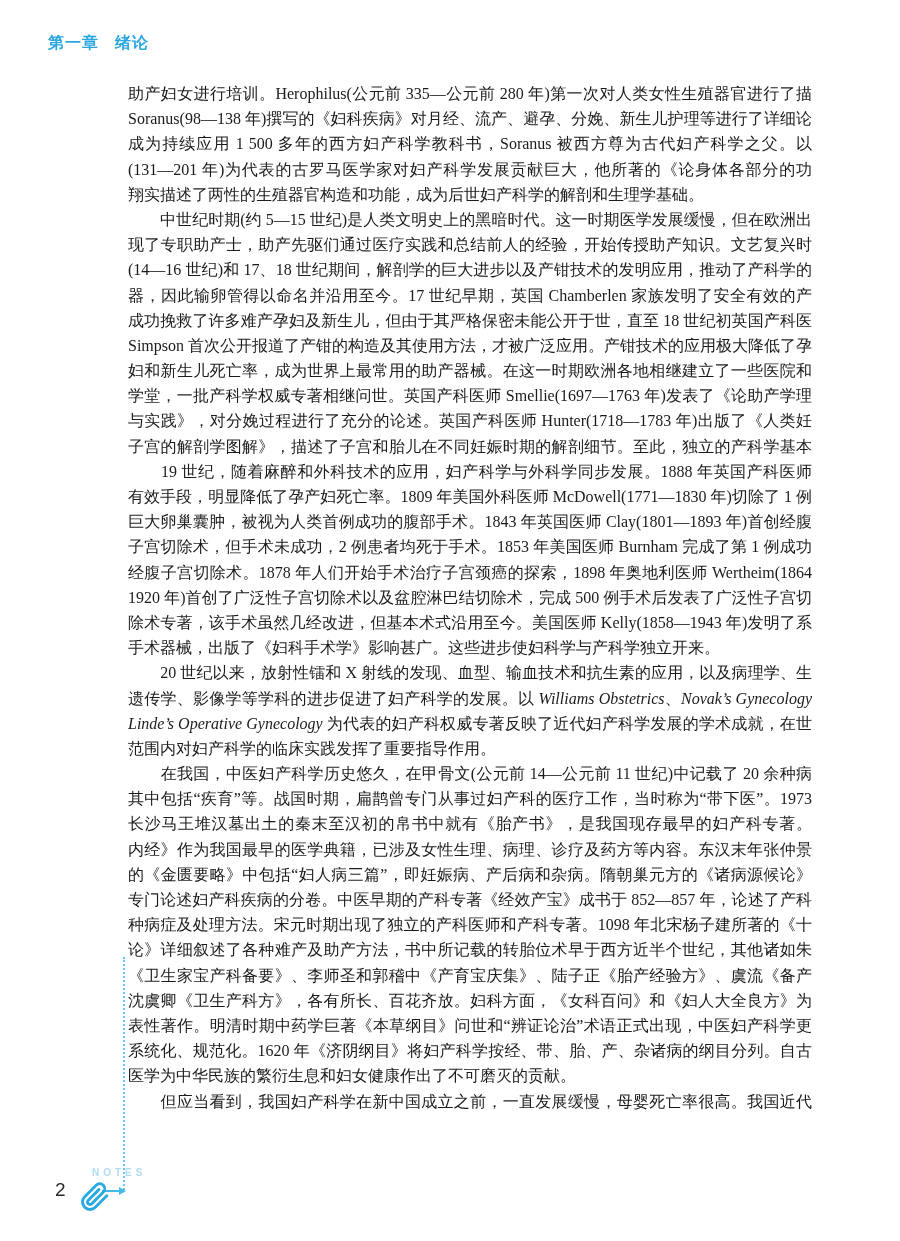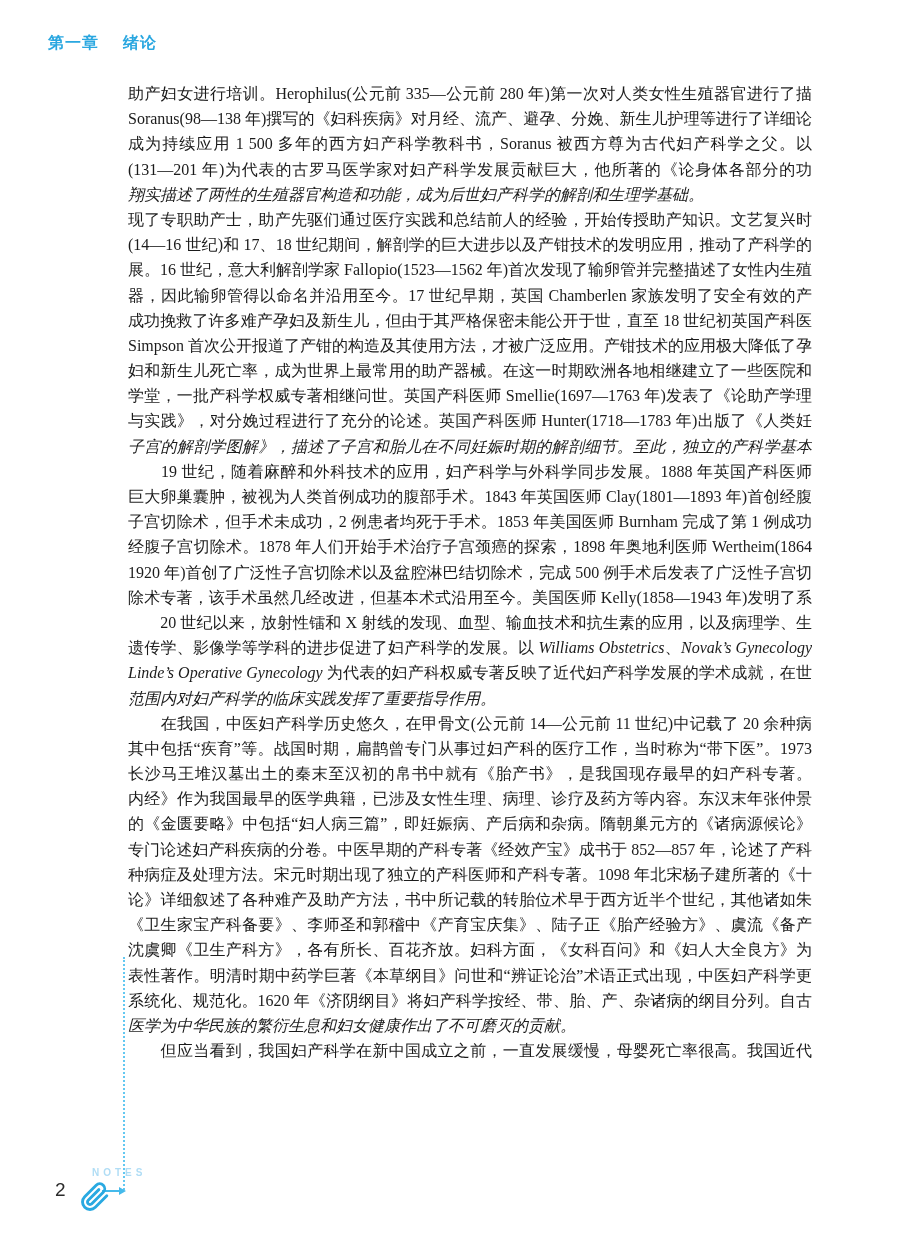--- a/index.html
+++ b/index.html
@@ -16,40 +16,39 @@
     position: absolute;
     left: 48px;
     top: 33px;
     font-family: "Liberation Sans", "DejaVu Sans", sans-serif;
     font-weight: bold;
     font-size: 16px;
     letter-spacing: 1px;
     color: #2aa7e0;
     white-space: nowrap;
   }
-  .chapter-header .chapter-no { margin-right: 24px; }
+  .chapter-header .chapter-no { margin-right: 16px; }
   
   .body-text {
     position: absolute;
     left: 128px;
     top: 81px;
     width: 684px;
     font-size: 16px;
     line-height: 25.2px;
     color: #1b1b1b;
   }
   .body-text .line {
     text-align: justify;
     text-align-last: justify;
     height: 25.2px;
     overflow: hidden;
   }
   .body-text .line.end {
     text-align-last: left;
-    font-style: italic;
   }
   .body-text i { font-style: italic; }
   
   .note-rail {
     position: absolute;
     left: 123px;
     top: 957px;
     height: 233px;
     width: 0;
     border-left: 2px dotted #63c8f1;
@@ -105,36 +104,38 @@
   <div class="chapter-header">
     <span class="chapter-no">第一章</span><span>绪论</span>
   </div>
 
   <div class="body-text">
       <div class="line">助产妇女进行培训。Herophilus(公元前 335—公元前 280 年)第一次对人类女性生殖器官进行了描述。</div>
       <div class="line">Soranus(98—138 年)撰写的《妇科疾病》对月经、流产、避孕、分娩、新生儿护理等进行了详细论述，</div>
       <div class="line">成为持续应用 1 500 多年的西方妇产科学教科书，Soranus 被西方尊为古代妇产科学之父。以 Galen</div>
       <div class="line">(131—201 年)为代表的古罗马医学家对妇产科学发展贡献巨大，他所著的《论身体各部分的功能》</div>
       <div class="line end">翔实描述了两性的生殖器官构造和功能，成为后世妇产科学的解剖和生理学基础。</div>
+      <div class="line">　　中世纪时期(约 5—15 世纪)是人类文明史上的黑暗时代。这一时期医学发展缓慢，但在欧洲出</div>
       <div class="line">现了专职助产士，助产先驱们通过医疗实践和总结前人的经验，开始传授助产知识。文艺复兴时期</div>
       <div class="line">(14—16 世纪)和 17、18 世纪期间，解剖学的巨大进步以及产钳技术的发明应用，推动了产科学的发</div>
-      <div class="line">展。16 世纪，意大利解剖学家 Fallopio(1523—1562 年)首次发现了输卵管并完整描述了女性内生殖</div>
       <div class="line">器，因此输卵管得以命名并沿用至今。17 世纪早期，英国 Chamberlen 家族发明了安全有效的产钳，</div>
       <div class="line">成功挽救了许多难产孕妇及新生儿，但由于其严格保密未能公开于世，直至 18 世纪初英国产科医师</div>
       <div class="line">Simpson 首次公开报道了产钳的构造及其使用方法，才被广泛应用。产钳技术的应用极大降低了孕产</div>
       <div class="line">妇和新生儿死亡率，成为世界上最常用的助产器械。在这一时期欧洲各地相继建立了一些医院和医</div>
       <div class="line">学堂，一批产科学权威专著相继问世。英国产科医师 Smellie(1697—1763 年)发表了《论助产学理论</div>
       <div class="line">与实践》，对分娩过程进行了充分的论述。英国产科医师 Hunter(1718—1783 年)出版了《人类妊娠</div>
       <div class="line end">子宫的解剖学图解》，描述了子宫和胎儿在不同妊娠时期的解剖细节。至此，独立的产科学基本形成。</div>
       <div class="line">　　19 世纪，随着麻醉和外科技术的应用，妇产科学与外科学同步发展。1888 年英国产科医师</div>
+      <div class="line">有效手段，明显降低了孕产妇死亡率。1809 年美国外科医师 McDowell(1771—1830 年)切除了 1 例</div>
       <div class="line">巨大卵巢囊肿，被视为人类首例成功的腹部手术。1843 年英国医师 Clay(1801—1893 年)首创经腹</div>
       <div class="line">子宫切除术，但手术未成功，2 例患者均死于手术。1853 年美国医师 Burnham 完成了第 1 例成功的</div>
       <div class="line">经腹子宫切除术。1878 年人们开始手术治疗子宫颈癌的探索，1898 年奥地利医师 Wertheim(1864—</div>
       <div class="line">1920 年)首创了广泛性子宫切除术以及盆腔淋巴结切除术，完成 500 例手术后发表了广泛性子宫切</div>
       <div class="line">除术专著，该手术虽然几经改进，但基本术式沿用至今。美国医师 Kelly(1858—1943 年)发明了系列</div>
+      <div class="line end">手术器械，出版了《妇科手术学》影响甚广。这些进步使妇科学与产科学独立开来。</div>
       <div class="line">　　20 世纪以来，放射性镭和 X 射线的发现、血型、输血技术和抗生素的应用，以及病理学、生物学、</div>
       <div class="line">遗传学、影像学等学科的进步促进了妇产科学的发展。以 <i>Williams Obstetrics</i>、<i>Novak’s Gynecology</i> 和 </div>
       <div class="line"><i>Linde’s Operative Gynecology</i> 为代表的妇产科权威专著反映了近代妇产科学发展的学术成就，在世界</div>
       <div class="line end">范围内对妇产科学的临床实践发挥了重要指导作用。</div>
       <div class="line">　　在我国，中医妇产科学历史悠久，在甲骨文(公元前 14—公元前 11 世纪)中记载了 20 余种病名，</div>
       <div class="line">其中包括“疾育”等。战国时期，扁鹊曾专门从事过妇产科的医疗工作，当时称为“带下医”。1973 年</div>
       <div class="line">长沙马王堆汉墓出土的秦末至汉初的帛书中就有《胎产书》，是我国现存最早的妇产科专著。《黄帝</div>
       <div class="line">内经》作为我国最早的医学典籍，已涉及女性生理、病理、诊疗及药方等内容。东汉末年张仲景所著</div>
       <div class="line">的《金匮要略》中包括“妇人病三篇”，即妊娠病、产后病和杂病。隋朝巢元方的《诸病源候论》中有</div>
       <div class="line">专门论述妇产科疾病的分卷。中医早期的产科专著《经效产宝》成书于 852—857 年，论述了产科各</div>

